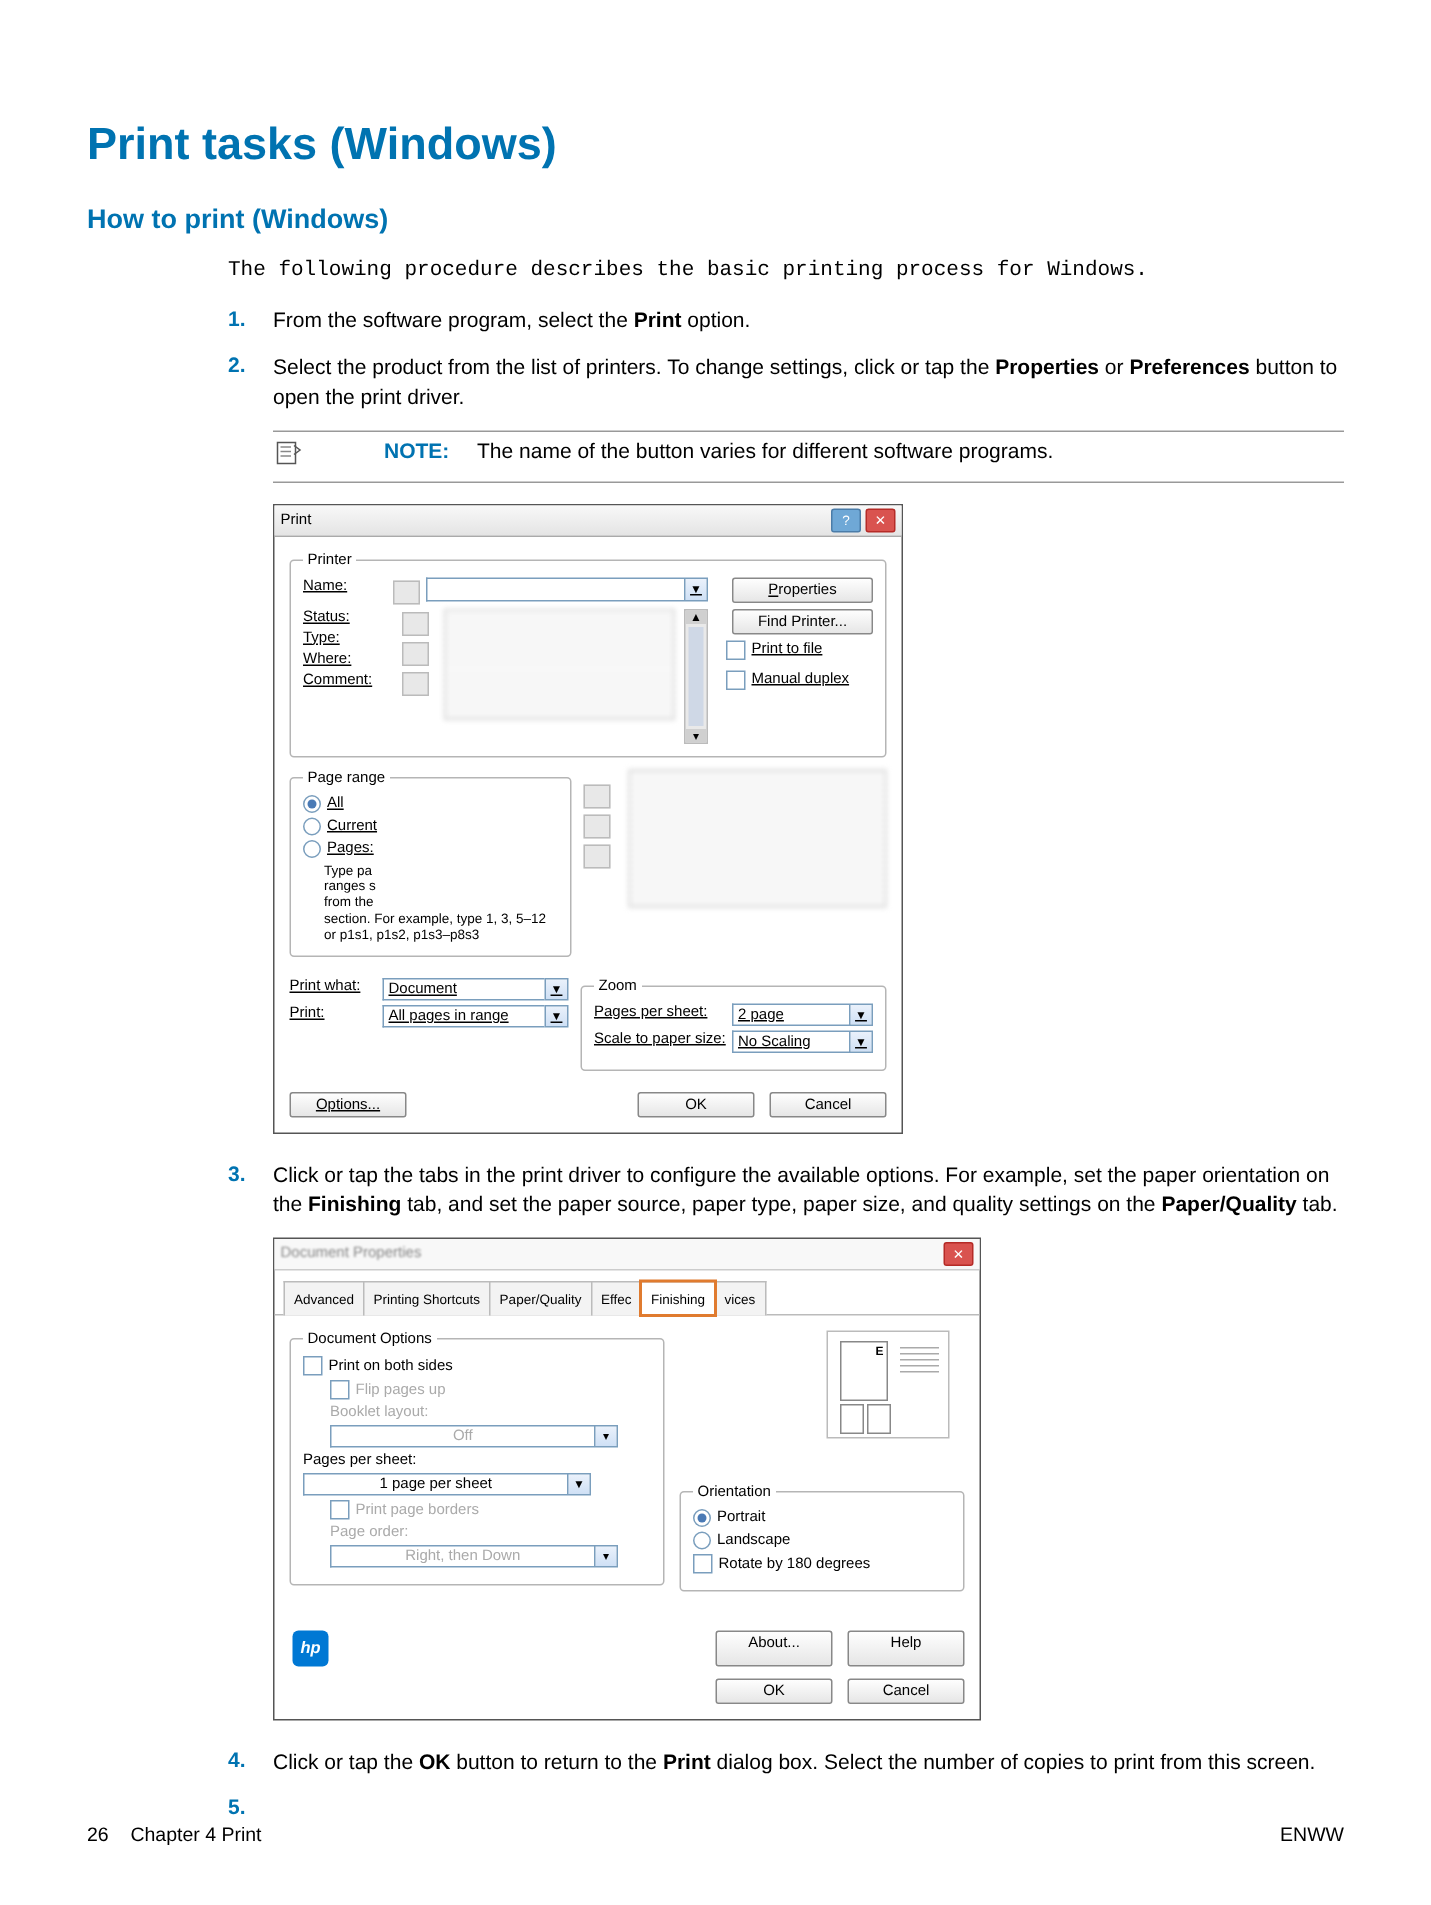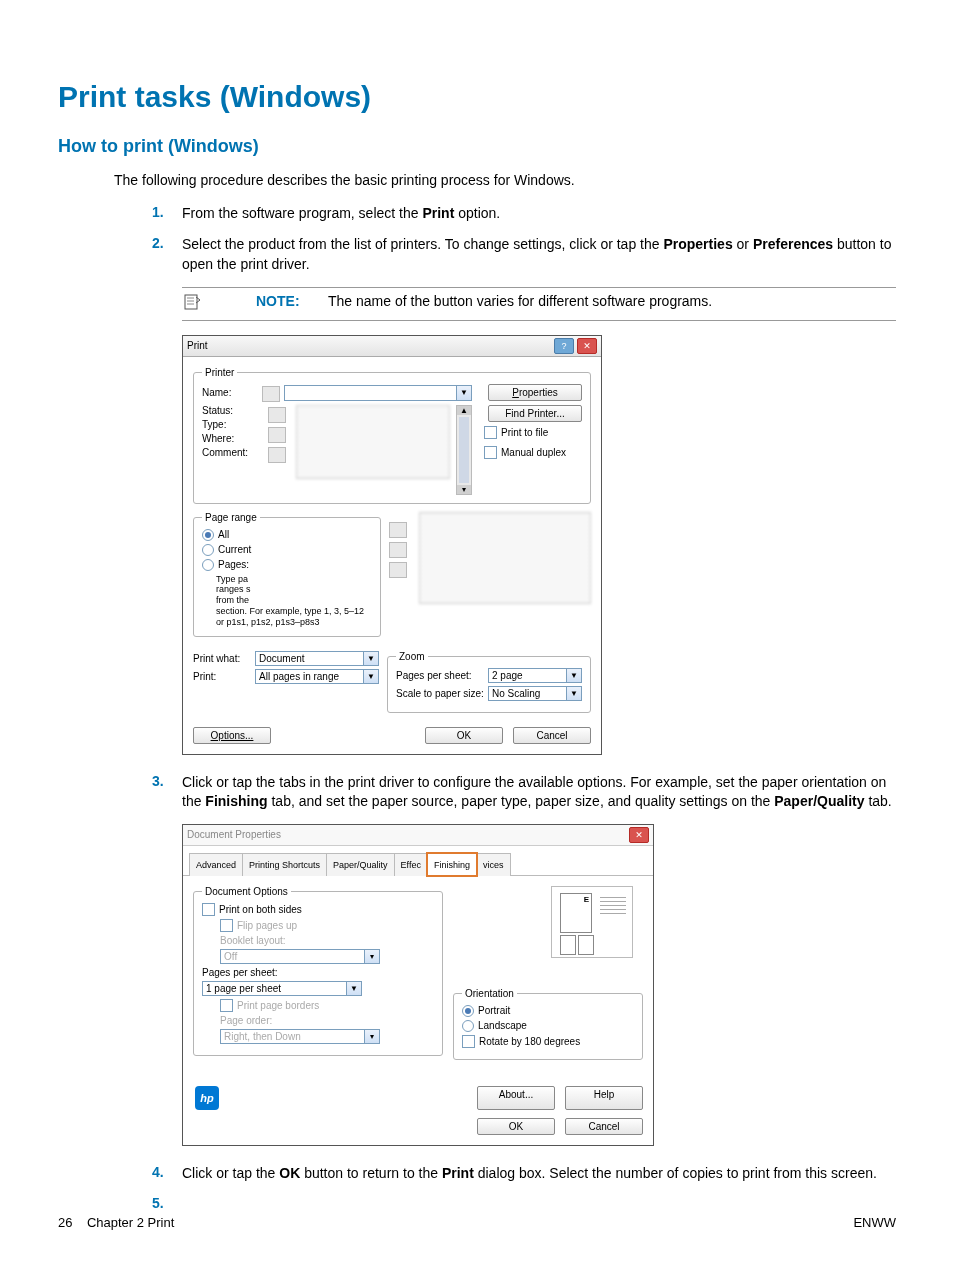--- a/index.html
+++ b/index.html
@@ -27,21 +27,21 @@
     color: #0073b1;
     font-size: 18px;
     font-weight: bold;
     margin: 0 0 14px 0;
   }
   .para {
     font-size: 14px;
     line-height: 1.35;
     margin: 0 0 14px 0;
   }
-  .indent1 { margin-left: 56px; }
+  .indent1 { margin-left: 94px; font-family: Liberation Mono, monospace; }
   .list-row {
     display: flex;
     align-items: flex-start;
     margin-bottom: 12px;
   }
   .list-num {
     color: #0073b1;
     font-weight: bold;
     font-size: 14px;
     width: 30px;
@@ -65,21 +65,21 @@
   }
   .note-icon {
     width: 22px;
     flex: 0 0 22px;
     margin-right: 4px;
   }
   .note-label {
     color: #0073b1;
     font-weight: bold;
     font-size: 14px;
-    margin-right: 24px;
+    margin-right: 14px;
     padding-left: 48px;
   }
   .note-text { font-size: 14px; }
 
   
   .embed {
     margin-left: 124px;
     border: 1px solid #555;
     background: #fff;
     font-family: Tahoma, Arial, sans-serif;
@@ -106,21 +106,21 @@
   .tbn.close { background:#d9534f; color:#fff; border-color:#b52b27;}
   .tbn.help { background:#6fa8d6; color:#fff; border-color:#4b7ca8;}
   .dlg1 .body { padding:10px; }
   fieldset.win {
     border:1px solid #b5b5b5;
     border-radius:3px;
     margin:0 0 8px 0;
     padding:6px 8px 8px 8px;
   }
   fieldset.win legend { font-size:10px; padding:0 3px; }
-  .row { display:flex; align-items:center; margin-bottom:3px; }
+  .row { display:flex; align-items:flex-start; margin-bottom:3px;text-decoration:underline; }
   .lbl { width:60px; }
   .flex1 { flex:1; }
   .btn {
     border:1px solid #888; background:linear-gradient(#fefefe,#e6e6e6);
     padding:2px 8px; font-size:10px; border-radius:2px; min-width:60px; text-align:center;
     margin-left:4px;
   }
   .drop { display:flex; align-items:stretch; }
   .drop .dval { flex:1; border:1px solid #7a9ebd; border-right:none; padding:1px 3px; background:#fff;}
   .drop .darr { width:14px; border:1px solid #7a9ebd; background:linear-gradient(#eaf1fb,#cfe0f5); display:flex;align-items:center;justify-content:center; font-size:8px;}
@@ -170,21 +170,21 @@
   .dlg2 .footerbtns{ display:flex; justify-content:flex-end; gap:6px; padding:8px 10px; }
   .dlg2 .footerbtns2{ display:flex; justify-content:flex-end; gap:6px; padding:0 10px 10px 10px; }
   .hp-logo{
     width:24px;height:24px;background:#0078d4;border-radius:4px;color:#fff;
     display:flex;align-items:center;justify-content:center;font-style:italic;font-size:11px;font-weight:bold;
     margin-left:2px;
   }
   .disabled { color:#aaa; }
   .dlg2 .optline { display:flex; align-items:center; margin-bottom:3px; }
   .indopt { margin-left:18px; }
-  .selwide { width:160px; }
+  .selwide { width:192px;text-align:center; }
 
   
   .page-footer {
     position:absolute; bottom:40px; left:58px; right:58px;
     display:flex; justify-content:space-between; font-size:13px;
   }
 </style>
 </head>
 <body>
 
@@ -484,18 +484,18 @@
     </div>
   </div>
 
   <div class="list-row">
     <div class="list-num">5.</div>
   </div>
 
   <div class="page-footer">
     <div>
       <span>26</span>&nbsp;&nbsp;&nbsp;
-      <span>Chapter 2   Print</span>
+      <span>Chapter 4   Print</span>
     </div>
     <div>ENWW</div>
   </div>
 
 </div>
 
 </body></html>

